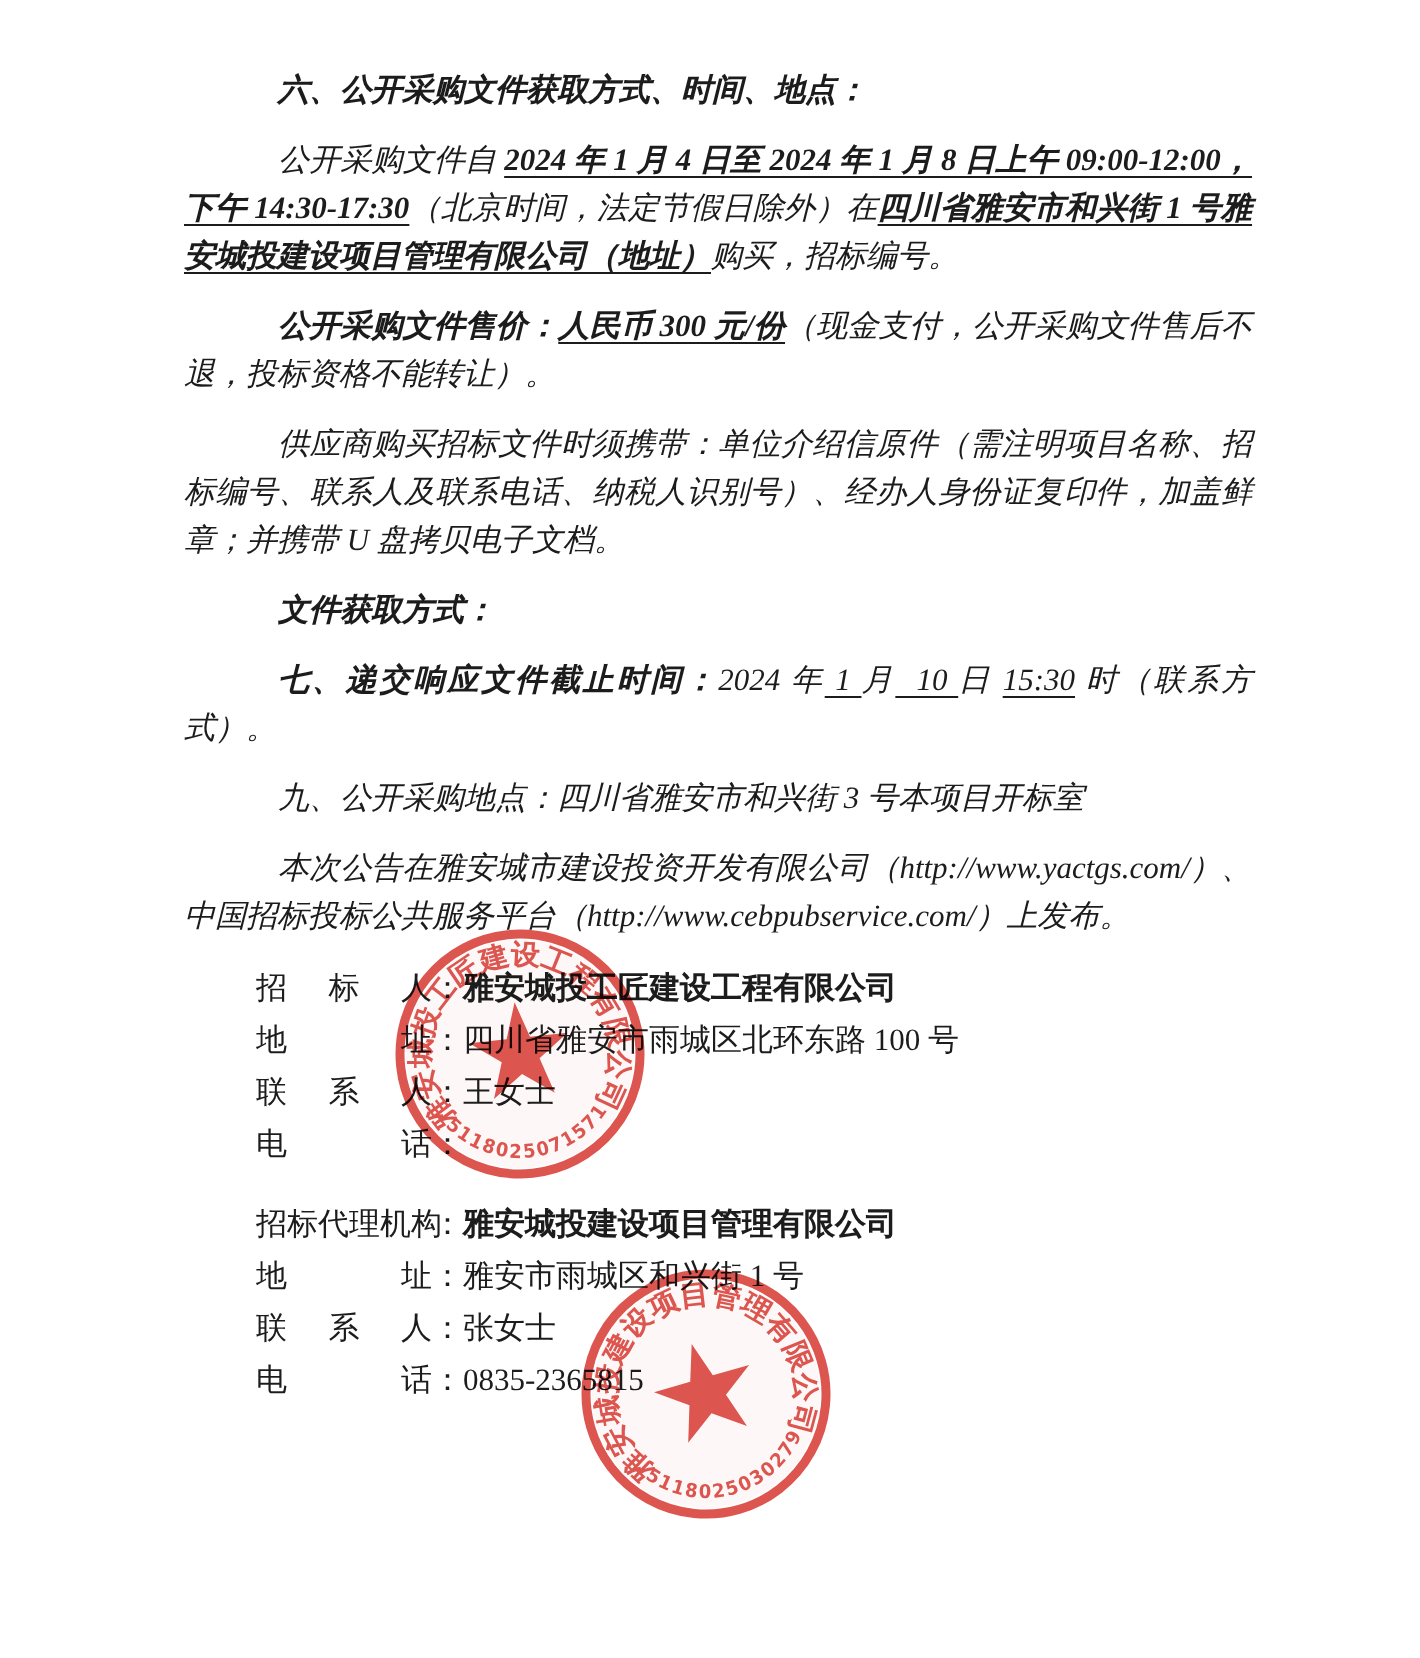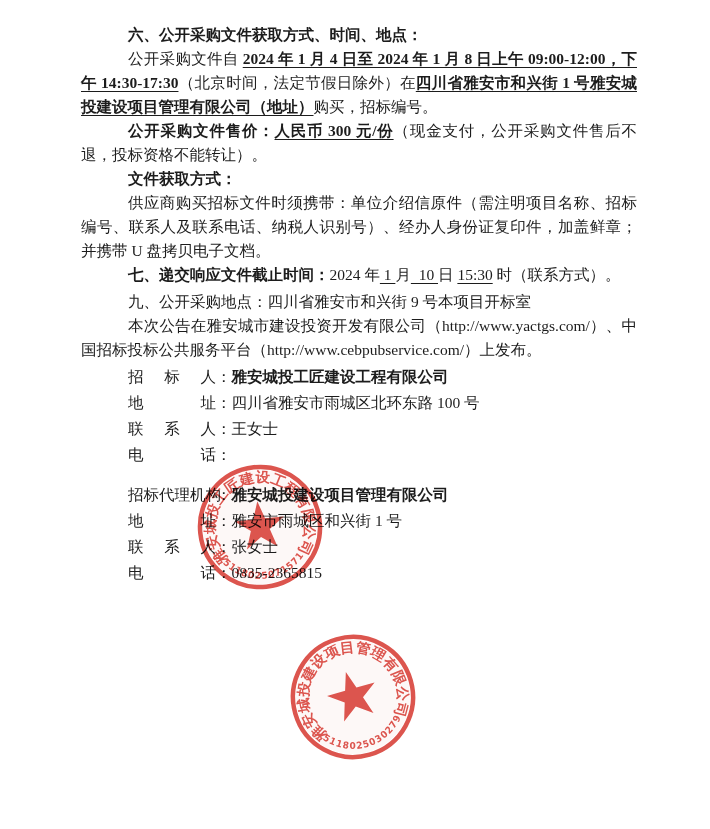--- a/index.html
+++ b/index.html
@@ -1,21 +1,21 @@
 <!DOCTYPE html>
 <html><head>
 <meta charset="utf-8">
 <style>
   html,body{margin:0;padding:0;}
   body{
     width:710px;height:829px;background:#ffffff;position:relative;overflow:hidden;
     font-family:"Liberation Serif","DejaVu Serif",serif;color:#1c1c1c;
   }
   .doc{position:absolute;left:81px;top:23px;width:556px;font-size:15.5px;}
-  .para{margin:0;line-height:24px;text-align:justify;text-indent:47px;}
+  .para{margin:11px;line-height:24px;text-align:justify;text-indent:47px;font-style:italic;}
   .m8{margin-top:8px;}
   .m3{margin-top:3px;}
   .m2{margin-top:2px;}
   .b{font-weight:bold;}
   .u{text-decoration:underline;text-decoration-thickness:1.4px;text-underline-offset:3px;}
   .crow{display:flex;line-height:26px;padding-left:47px;align-items:baseline;}
   .clabel{display:inline-flex;justify-content:space-between;width:88px;flex:none;}
   .colon{flex:none;}
   .cvalue{white-space:nowrap;}
   .spacer{width:100%;}
@@ -25,24 +25,24 @@
   .seal-name{font-family:"DejaVu Sans",sans-serif;font-size:14px;font-weight:bold;}
   .seal-num{font-family:"DejaVu Sans",sans-serif;font-size:9.5px;font-weight:bold;letter-spacing:1px;}
 </style>
 </head>
 <body>
 
 <div class="doc">
     <p class="para"><span class="b ">六、公开采购文件获取方式、时间、地点：</span></p>
     <p class="para"><span>公开采购文件自 </span><span class="b u">2024 年 1 月 4 日至 2024 年 1 月 8 日上午 09:00-12:00，下午 14:30-17:30</span><span>（北京时间，法定节假日除外）在</span><span class="b u">四川省雅安市和兴街 1 号雅安城投建设项目管理有限公司（地址）</span><span>购买，招标编号。</span></p>
     <p class="para"><span class="b ">公开采购文件售价：</span><span class="b u">人民币 300 元/份</span><span>（现金支付，公开采购文件售后不退，投标资格不能转让）。</span></p>
+    <p class="para"><span>供应商购买招标文件时须携带：单位介绍信原件（需注明项目名称、招标编号、联系人及联系电话、纳税人识别号）、经办人身份证复印件，加盖鲜章；并携带 U 盘拷贝电子文档。</span></p>
     <p class="para"><span class="b ">文件获取方式：</span></p>
-    <p class="para"><span>供应商购买招标文件时须携带：单位介绍信原件（需注明项目名称、招标编号、联系人及联系电话、纳税人识别号）、经办人身份证复印件，加盖鲜章；并携带 U 盘拷贝电子文档。</span></p>
     <p class="para"><span class="b ">七、递交响应文件截止时间：</span><span>2024 年</span><span class="u">&nbsp;1&nbsp;</span><span>月</span><span class="u">&nbsp;&nbsp;10&nbsp;</span><span>日 </span><span class="u">15:30</span><span> 时（联系方式）。</span></p>
-    <p class="para m3"><span>九、公开采购地点：四川省雅安市和兴街 9 号本项目开标室</span></p>
+    <p class="para m3"><span>九、公开采购地点：四川省雅安市和兴街 3 号本项目开标室</span></p>
     <p class="para"><span>本次公告在雅安城市建设投资开发有限公司（http://www.yactgs.com/）、中国招标投标公共服务平台（http://www.cebpubservice.com/）上发布。</span></p>
     <div class="crow m2">
       <span class="clabel">
         <span>招</span>
         <span>标</span>
         <span>人</span>
       </span>
       <span class="colon">：</span>
       <span class="cvalue b">雅安城投工匠建设工程有限公司</span>
     </div>

